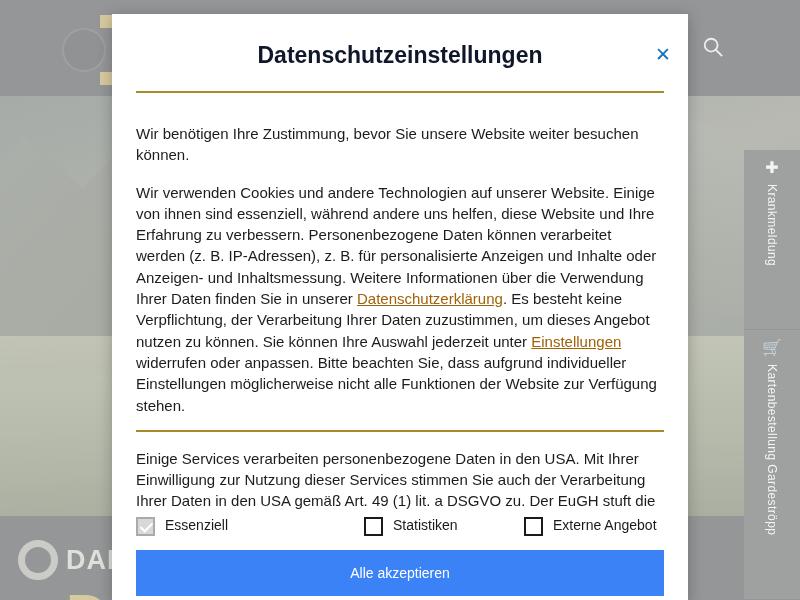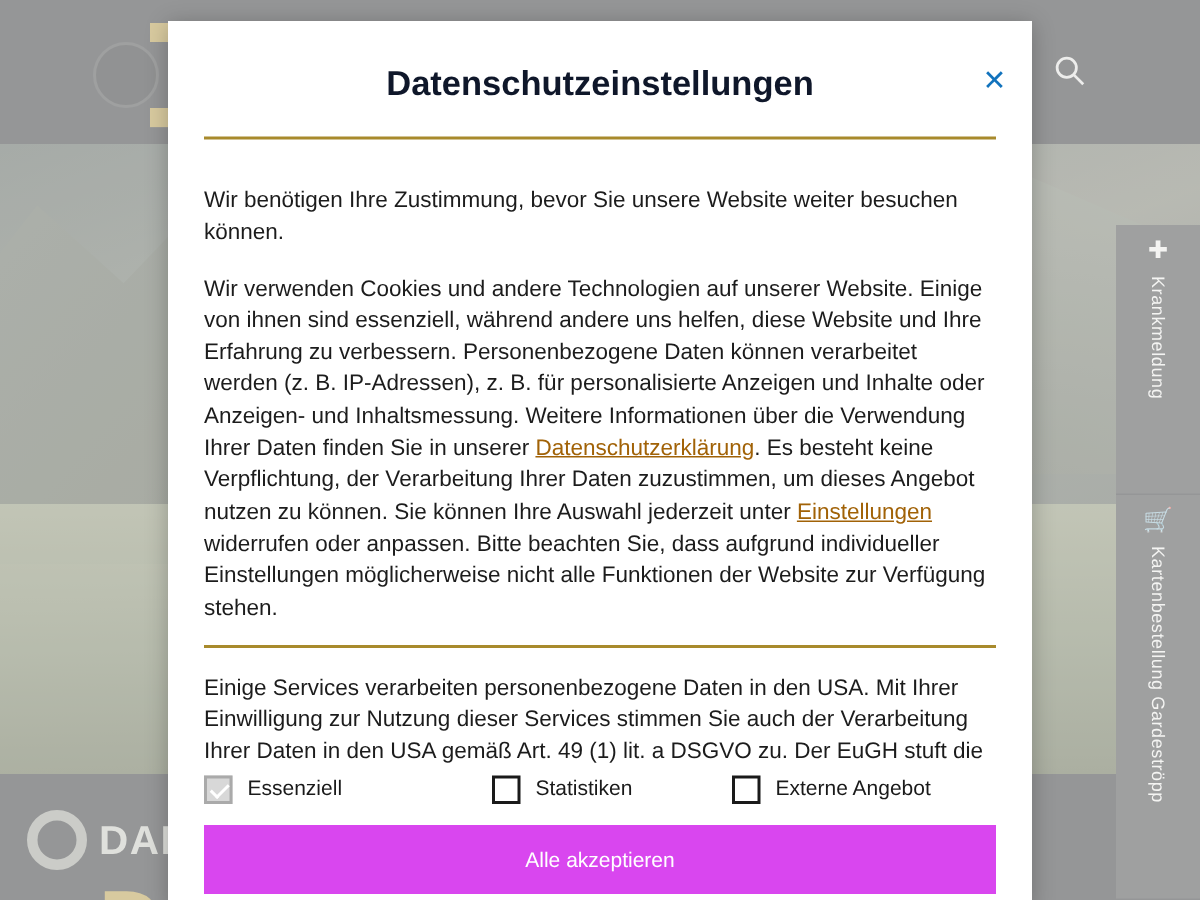--- a/index.html
+++ b/index.html
@@ -200,21 +200,21 @@
   .checkbox-row {
     display: flex; align-items: center;
     padding: 6px 24px 10px 24px;
     gap: 0;
   }
   .cb-item {
     display: flex; align-items: flex-start; gap: 10px;
     font-size: 14px; color: #1a1a1a;
   }
   .cb-item.ess { width: 192px; }
-  .cb-item.stat { width: 160px; }
+  .cb-item.stat { width: 160px; margin-left: 36px; }
   .box {
     width: 19px; height: 19px;
     border: 2px solid #1a1a1a;
     display: inline-block;
     position: relative;
     background: #fff;
   }
   .box.checked-disabled {
     background: #d8d8d8;
     border-color: #aaaaaa;
@@ -225,21 +225,21 @@
     width: 5px; height: 10px;
     border: solid #ffffff;
     border-width: 0 2px 2px 0;
     transform: rotate(45deg);
   }
   .btns {
     padding: 4px 24px 0 24px;
   }
   .btn {
     display: block; width: 100%;
-    background: #d946ef;
+    background: #3b82f6;
     color: #ffffff;
     border: none;
     font-size: 14px;
     padding: 15px 0;
     margin-bottom: 10px;
     cursor: pointer;
     font-family: "Liberation Sans", sans-serif;
   }
 </style>
 </head>

